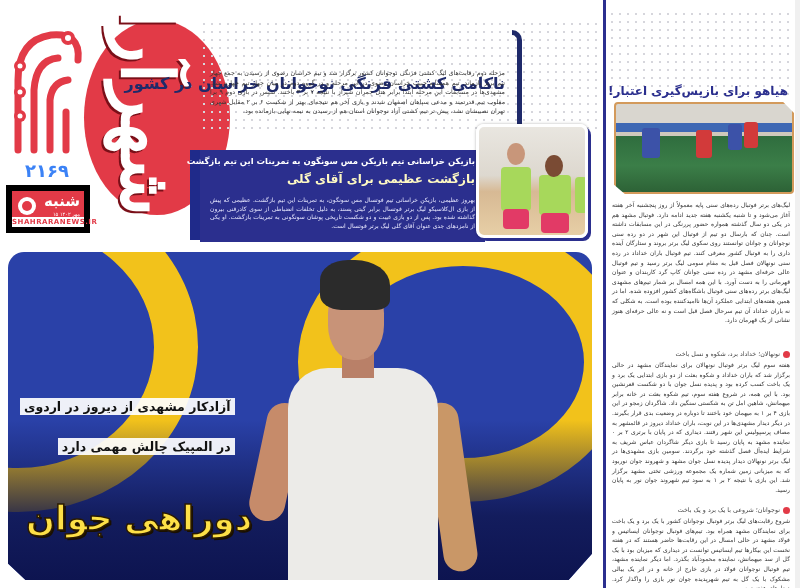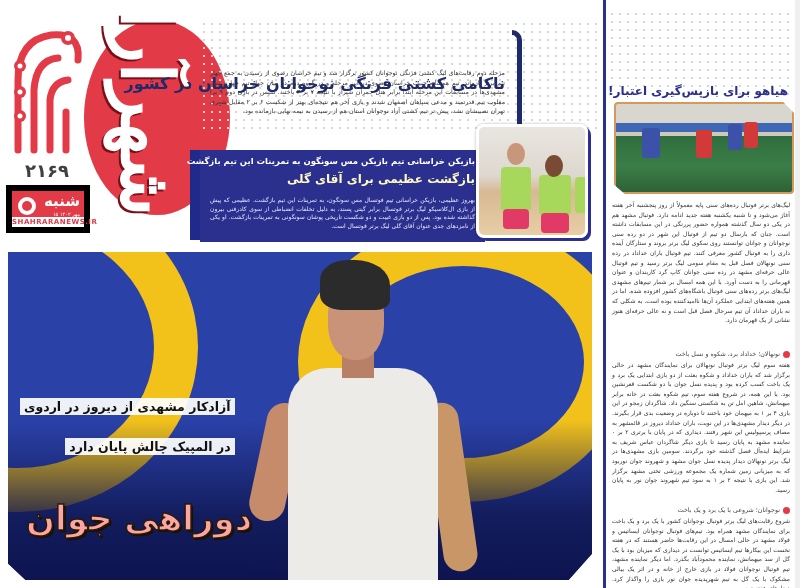--- a/index.html
+++ b/index.html
@@ -30,21 +30,21 @@
       writing-mode: vertical-rl;
       font-family: "DejaVu Serif", serif; font-weight: bold; font-size: 72px; color: #fff;
       text-shadow: 2px 2px 0 #7a0f18;
       letter-spacing: -6px;
     }
     .logo-emblem {
       position: absolute; left: 6px; top: 20px; width: 82px; height: 140px;
     }
     .issue-number {
       position: absolute; left: 6px; top: 160px; width: 82px; height: 22px;
-      font-size: 18px; font-weight: bold; color: #404040; text-align: center; letter-spacing: 6px;
+      font-size: 18px; font-weight: bold; color: #3b82f6; text-align: center; letter-spacing: 6px;
       font-family: "DejaVu Sans", sans-serif;
     }
     .date-box {
       position: absolute; left: 6px; top: 185px; width: 84px; height: 48px;
       background: #e23a47; color: #fff; border: 6px solid #000000;
     }
     .date-day { position: absolute; right: 4px; top: 1px; font-size: 15px; font-weight: bold; }
     .date-ring {
       position: absolute; left: 6px; top: 6px; width: 18px; height: 18px; border-radius: 50%;
       background: #fff; display: flex; align-items: center; justify-content: center;
@@ -94,20 +94,21 @@
       overflow: hidden;
     }
     .ph-player { position: absolute; border-radius: 4px; }
     .ph-head { position: absolute; border-radius: 50%; background: #b47b5a; }
 
     
     .hero {
       position: absolute; left: 8px; top: 252px; width: 584px; height: 328px;
       background: #2a41a8; overflow: hidden;
       clip-path: polygon(0 0, 100% 0, 100% 92%, 96% 100%, 3% 100%, 0 95%);
+      border-radius: 16px;
     }
     .mat-ring { position: absolute; border-radius: 50%; border: 44px solid #f2c21b; }
     .mat-ring.left { left: -170px; top: -70px; width: 360px; height: 330px; }
     .mat-ring.right { left: 290px; top: -30px; width: 330px; height: 280px; }
     .hero-shade {
       position: absolute; left: 0; right: 0; bottom: 0; height: 160px;
       background: linear-gradient(180deg, rgba(20,30,100,0) 0%, rgba(15,22,80,.85) 60%, #0d1450 100%);
     }
     .athlete { position: absolute; left: 240px; top: 0; width: 240px; height: 328px; }
     .athlete .hair { position: absolute; left: 72px; top: 8px; width: 70px; height: 50px; background: #2b2b2b; border-radius: 40% 50% 20% 30%; }
@@ -119,21 +120,21 @@
 
     .hero-sub {
       position: absolute; left: 12px; top: 144px; direction: rtl; text-align: right;
     }
     .hero-sub div {
       display: inline-block; background: rgba(255,255,255,.92); color: #111;
       font-size: 12.5px; font-weight: bold; line-height: 17px; padding: 0 4px; margin-bottom: 2px; white-space: nowrap;
     }
     .hero-title {
       position: absolute; left: 18px; top: 246px; direction: rtl;
-      font-size: 34px; font-weight: bold; color: #fca5a5; white-space: nowrap;
+      font-size: 34px; font-weight: bold; color: #fde047; white-space: nowrap;
       -webkit-text-stroke: 1.5px #2a1a00; text-shadow: 2px 2px 0 #1a1000;
     }
 
     
     .col-rule { position: absolute; left: 603px; top: 0; width: 3px; height: 588px; background: #2b2f8e; }
     .sidebar { position: absolute; left: 608px; top: 0; width: 192px; height: 588px; }
     .sb-head-area { position: absolute; left: 0; top: 10px; width: 192px; height: 90px; }
     .sb-kicker { position: absolute; right: 12px; top: 54px; width: 180px; direction: rtl; text-align: right; font-size: 6.5px; line-height: 10px; color: #333; }
     .sb-title { position: absolute; right: 12px; top: 84px; direction: rtl; font-size: 12px; font-weight: bold; color: #2b2f8e; white-space: nowrap; }
     .sb-photo {
@@ -225,21 +226,21 @@
       <div class="arm-l"></div>
       <div class="arm-r"></div>
       <div class="shirt"></div>
       <div class="neck"></div>
       <div class="face"></div>
       <div class="hair"></div>
     </div>
     <div class="hero-sub">
       <div>آزادکار مشهدی از دیروز در اردوی</div><br>
       <br>
-      <div>در المپیک چالش پایان دارد</div>
+      <div>در المپیک چالش مهمی دارد</div>
     </div>
     <h1 class="hero-title">دوراهی جوان</h1>
   </div>
 
   <div class="col-rule"></div>
 
   <div class="sidebar">
     <div class="sb-head-area dots"></div>
     <h3 class="sb-title">هیاهو برای بازپس‌گیری اعتبار!</h3>
     <div class="sb-photo">

